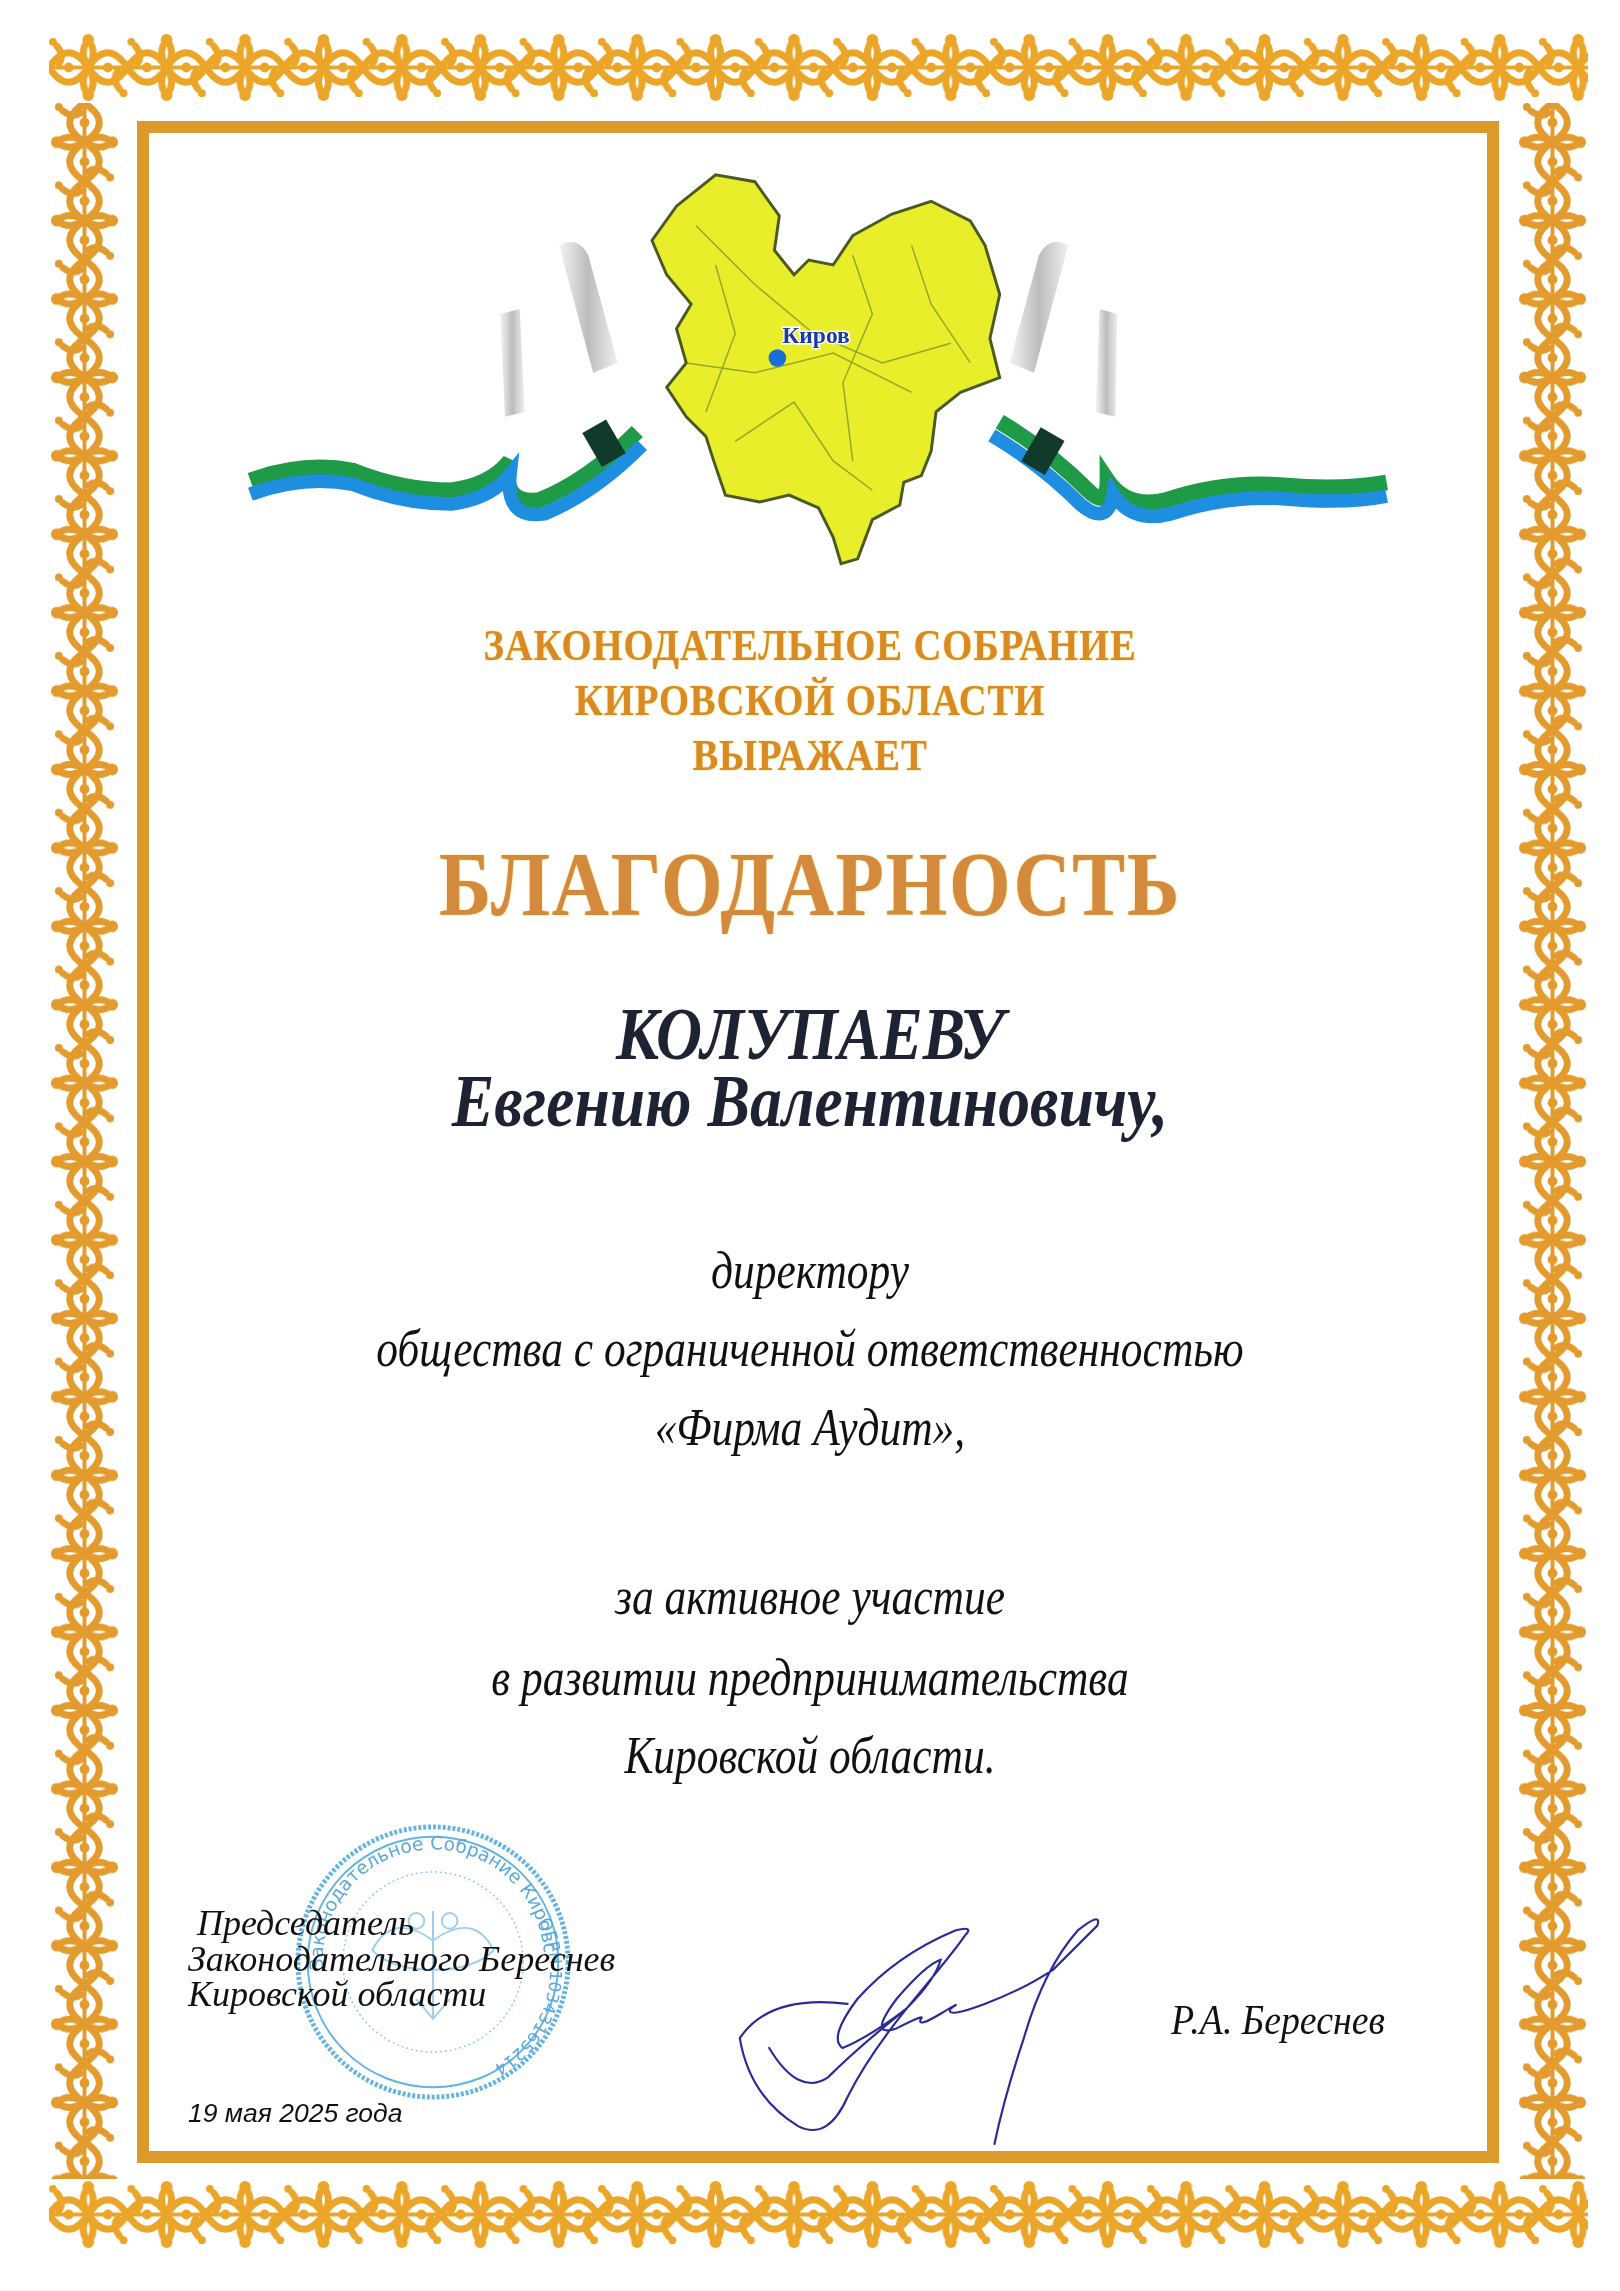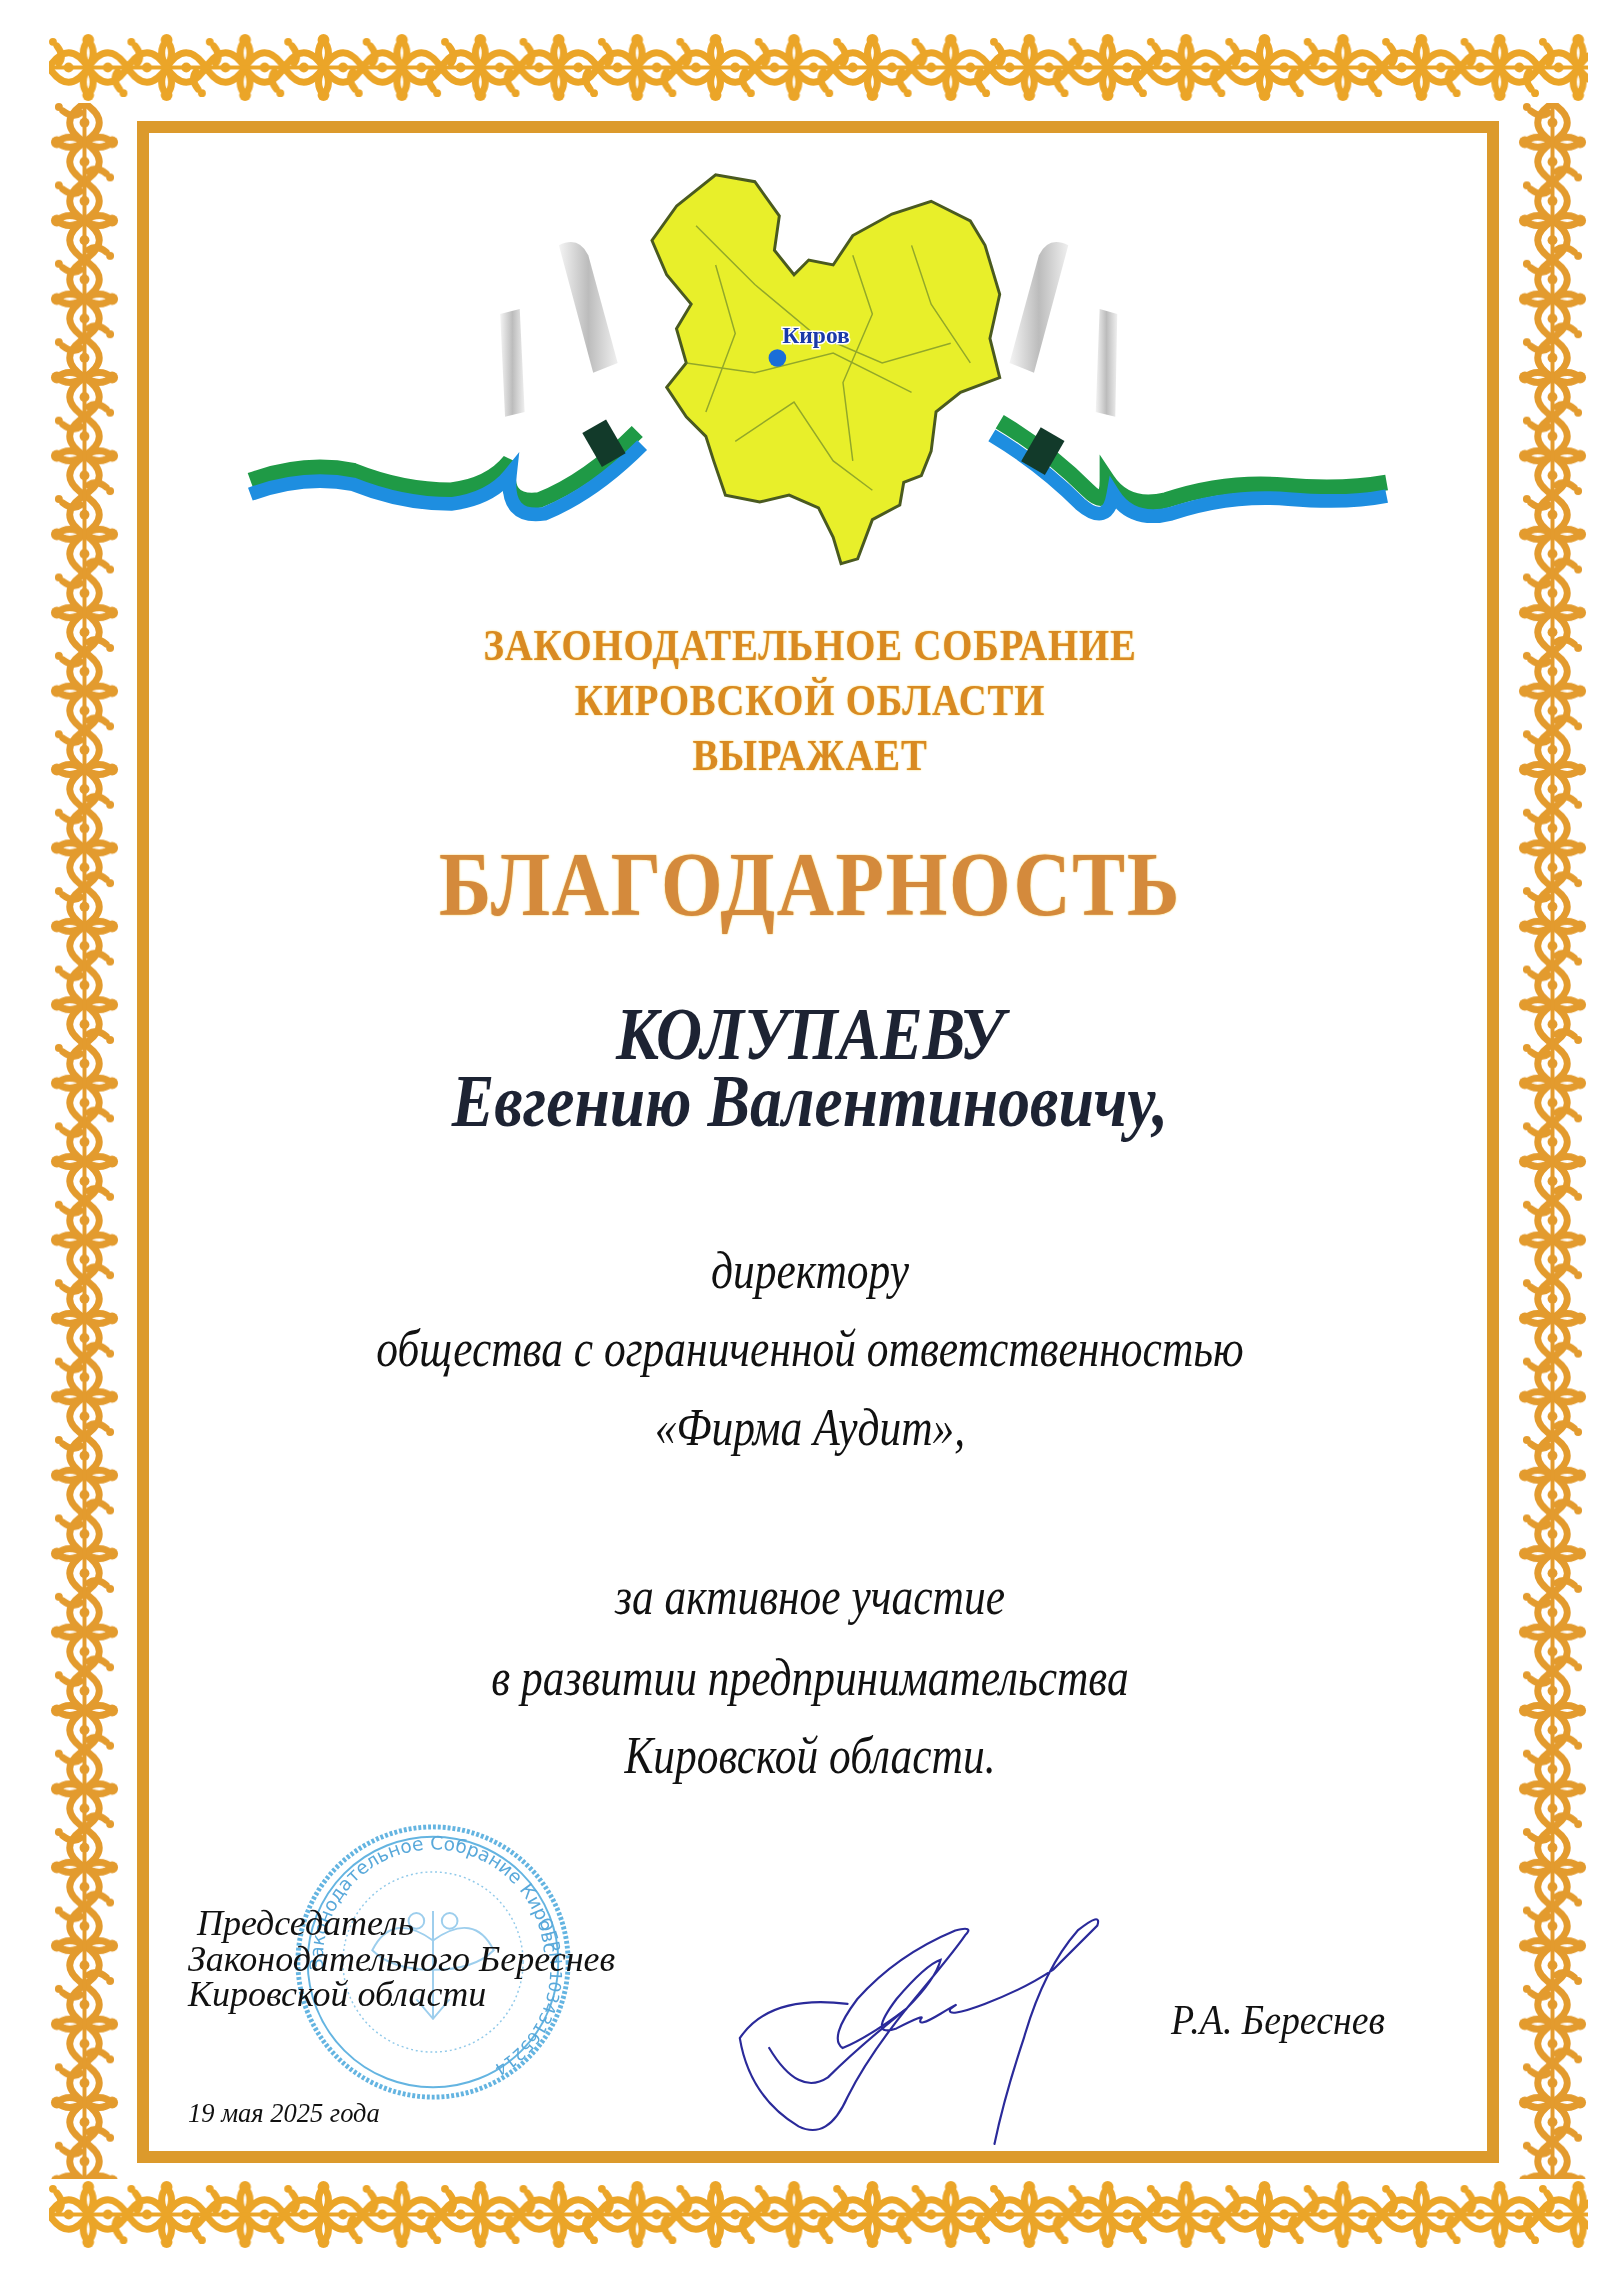--- a/index.html
+++ b/index.html
@@ -51,21 +51,21 @@
   .signature { position: absolute; left: 730px; top: 1901px; width: 382px; height: 245px; }
   .signature svg { width: 100%; height: 100%; display: block; }
   .signer {
     position: absolute; left: 1171px; top: 1995px;
     font-family: "Liberation Serif", serif; font-style: italic;
     color: #111; font-size: 43px; white-space: nowrap;
     transform: scaleX(0.88); transform-origin: 0 50%;
   }
   .date {
     position: absolute; left: 188px; top: 2098px;
-    font-family: Liberation Serif, serif; font-style: italic;
+    font-family: Liberation Sans, sans-serif; font-style: italic;
     color: #111; font-size: 26.5px; white-space: nowrap;
   }
 </style>
 </head>
 <body>
 
 <svg width="0" height="0" style="position:absolute">
   <defs>
     <pattern id="orn-h" x="0" y="0" width="80" height="72" patternUnits="userSpaceOnUse">
       <g fill="none" stroke="#eba528" stroke-width="7" stroke-linecap="round">

